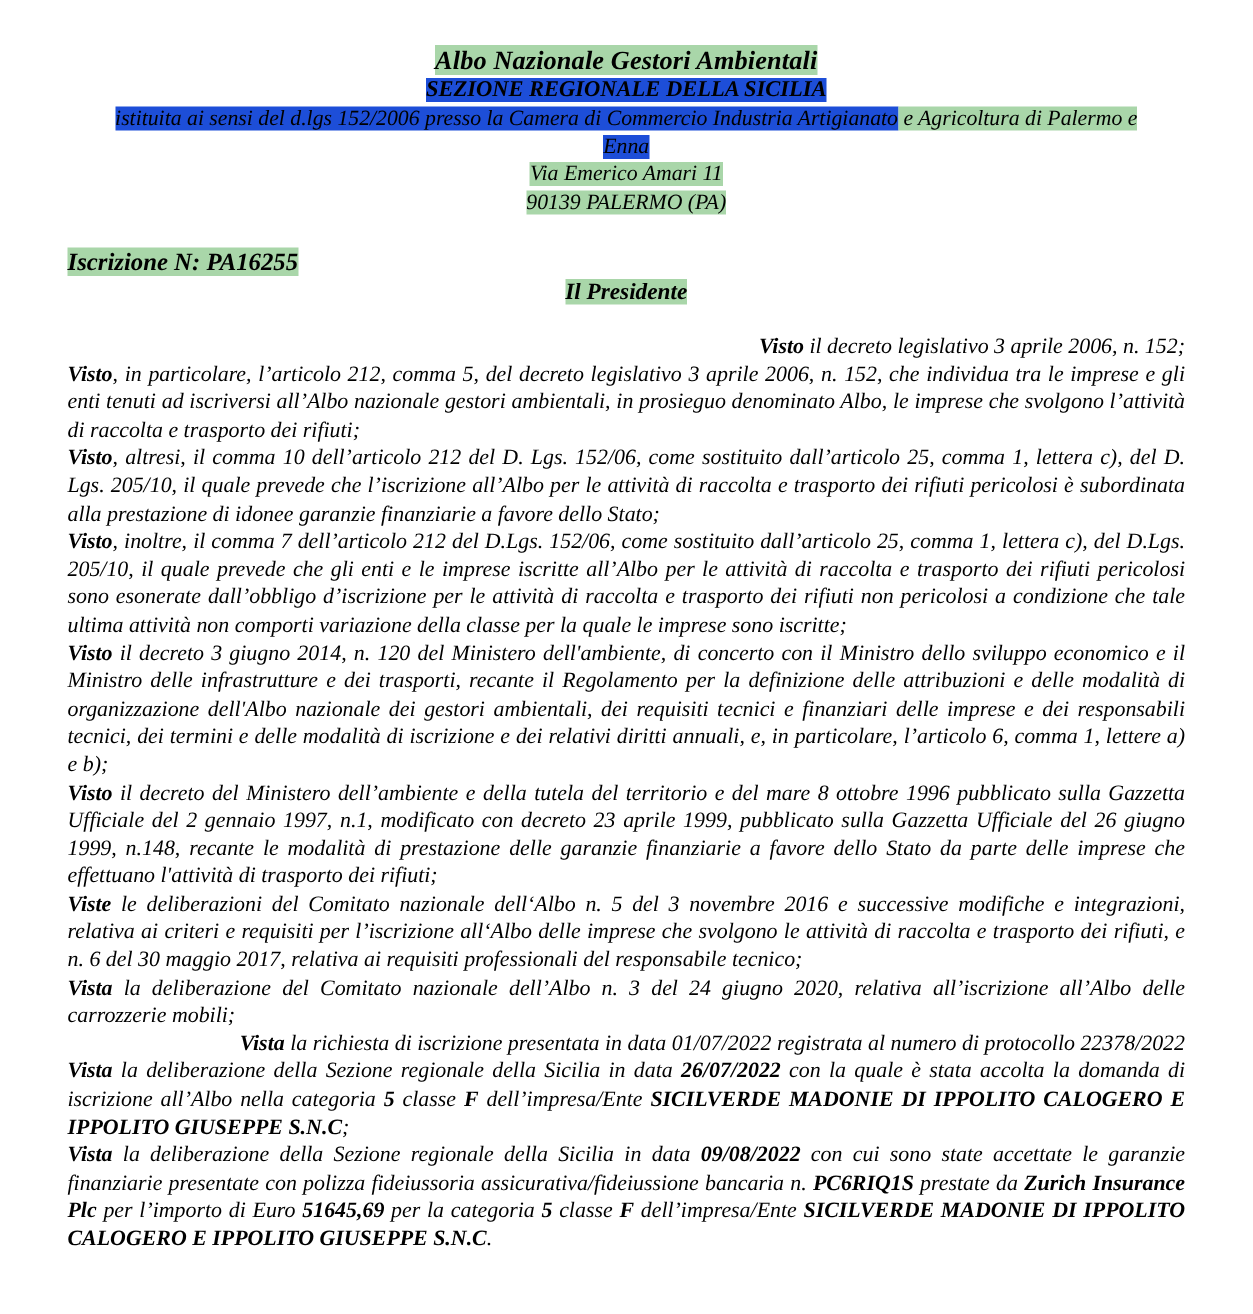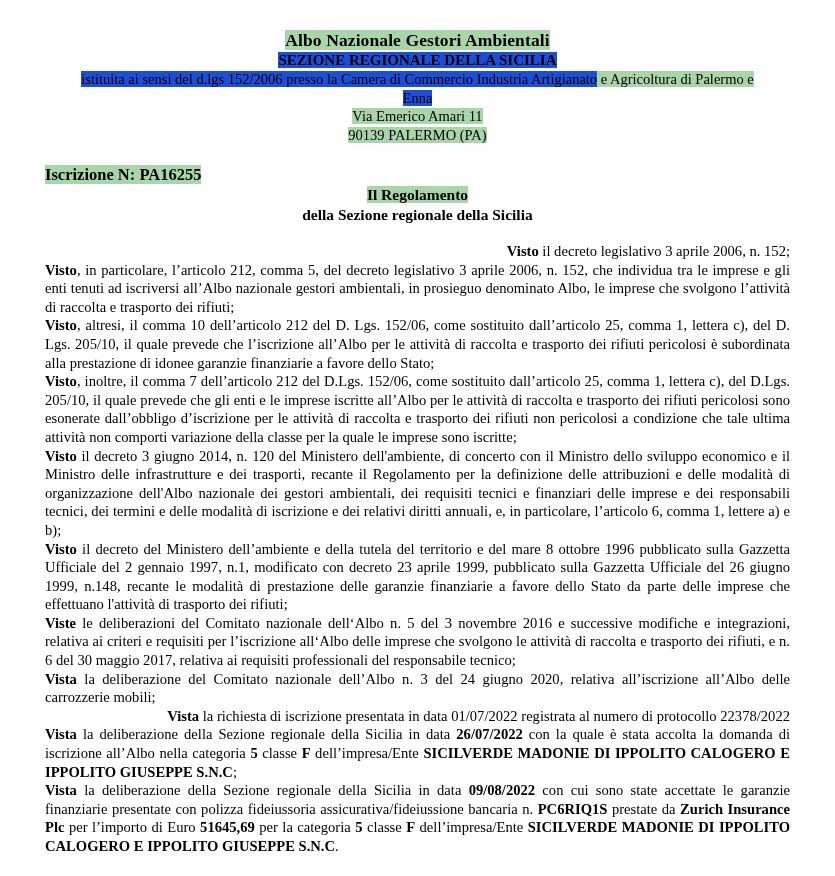--- a/index.html
+++ b/index.html
@@ -13,20 +13,21 @@
     font-family: "Liberation Serif", "DejaVu Serif", serif;
     color: #000000;
     overflow: hidden;
   }
   .page {
     width: 835px;
     height: 876px;
     box-sizing: border-box;
     padding: 30px 45px 0 45px;
     position: relative;
+    font-style: italic;
   }
   .header-block {
     text-align: center;
   }
   .hl-dark {
     background-color: #1d4ed8;
   }
   .hl-light {
     background-color: #A9D6A9;
   }
@@ -101,23 +102,22 @@
     <div class="inst-line"><span class="hl-dark">Enna</span></div>
 
     <div class="addr-line"><span class="hl-light">Via Emerico Amari 11</span></div>
 
     <div class="addr-line"><span class="hl-light">90139 PALERMO (PA)</span></div>
 
     <div class="gap-a"></div>
 
     <div class="iscrizione"><span class="hl-light">Iscrizione N: PA16255</span></div>
 
-    <div class="presidente"><span class="hl-light">Il Regolamento</span></div>
+    <div class="presidente"><span class="hl-light">Il Presidente</span></div>
 
-    <div class="sub-auth">della Sezione regionale della Sicilia</div>
 
   </div>
 
   <div class="body-block">
 
     <p class="para nojust"><b>Visto</b><span> il decreto legislativo 3 aprile 2006, n. 152;</span></p>
 
     <p class="para"><b>Visto</b><span>, in particolare, l’articolo 212, comma 5, del decreto legislativo 3 aprile 2006, n. 152, che individua tra le imprese e gli enti tenuti ad iscriversi all’Albo nazionale gestori ambientali, in prosieguo denominato Albo, le imprese che svolgono l’attività di raccolta e trasporto dei rifiuti;</span></p>
 
     <p class="para"><b>Visto</b><span>, altresi, il comma 10 dell’articolo 212 del D. Lgs. 152/06, come sostituito dall’articolo 25, comma 1, lettera c), del D. Lgs. 205/10, il quale prevede che l’iscrizione all’Albo per le attività di raccolta e trasporto dei rifiuti pericolosi è subordinata alla prestazione di idonee garanzie finanziarie a favore dello Stato;</span></p>

